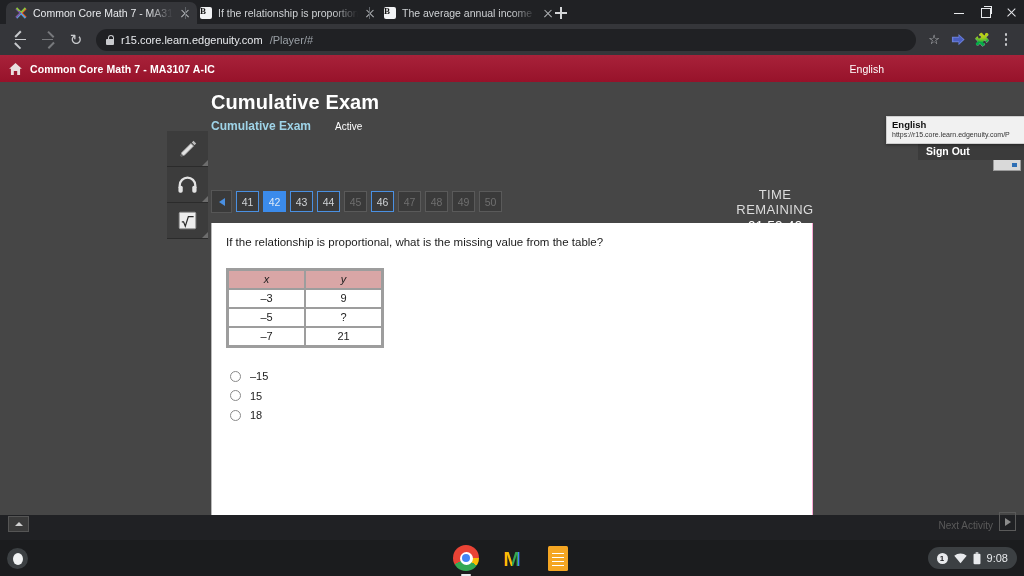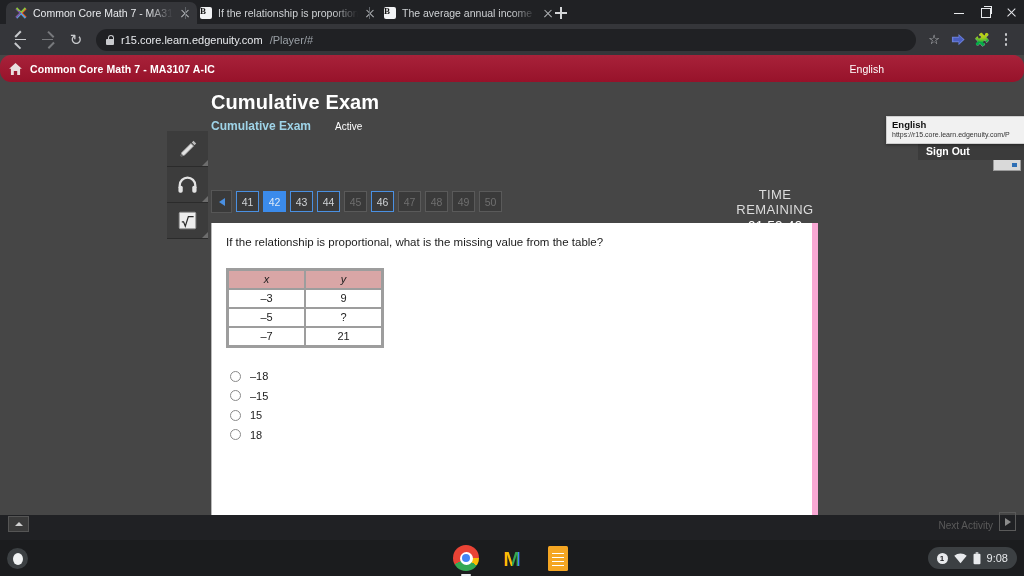--- a/index.html
+++ b/index.html
@@ -75,21 +75,21 @@
   .tb-icon{width:24px;height:24px;position:relative;flex:0 0 24px;}
   .star{color:#c8cacd;font-size:13px;display:flex;align-items:center;justify-content:center;}
   .sharearrow{display:flex;align-items:center;justify-content:center;}
   .puzzle{color:#c8cacd;font-size:13px;display:flex;align-items:center;justify-content:center;}
   .kebab{display:flex;flex-direction:column;align-items:center;justify-content:center;gap:2.2px;}
   .kebab span{width:2.6px;height:2.6px;background:#c8cacd;border-radius:50%;display:block;}
 
   
   .page{position:absolute;left:0;top:55px;width:1024px;height:460px;background:#464646;overflow:hidden;}
   .redbar{height:27px;background:#a51c30;display:flex;align-items:center;position:relative;}
-  .redbar.grad{background:linear-gradient(to bottom,#a8223a 0%,#97122a 100%);border-radius:11px;}
+  .redbar.grad{background:linear-gradient(to bottom,#a8223a 0%,#97122a 100%);}
   .homeicon{width:30px;display:flex;align-items:center;justify-content:center;}
   .course-title{font-size:10.5px;font-weight:bold;color:#fff;letter-spacing:.1px;}
   .lang{position:absolute;right:140px;top:0;height:27px;display:flex;align-items:center;font-size:10.5px;color:#fff;}
 
   .tooltipbox{position:absolute;left:886px;top:61px;width:138px;background:#f1f1f1;border:1px solid #cfcfcf;
     padding:2px 4px 3px 5px;box-shadow:0 1px 3px rgba(0,0,0,.4);z-index:40;}
   .tt-title{font-size:9.5px;font-weight:bold;color:#111;line-height:1.25;}
   .tt-url{font-size:7px;color:#333;line-height:1.25;white-space:nowrap;overflow:hidden;}
   .signout{position:absolute;left:918px;top:86px;width:106px;height:19px;background:#3b3b3b;
     display:flex;align-items:center;padding-left:8px;font-size:10.5px;font-weight:bold;color:#fff;z-index:39;}
@@ -116,21 +116,21 @@
     font-size:10.5px;color:#cfd2d5;border:1px solid #4a90e2;background:#3a3a3a;box-sizing:border-box;}
   .qbtn.current{background:#3b8beb;border-color:#3b8beb;color:#dce9f7;}
   .qbtn.dim{border-color:#5a5a5a;color:#6f6f6f;}
 
   .timer{position:absolute;left:727px;top:132px;text-align:center;width:96px;}
   .timer-label{font-size:13px;color:#dcdcdc;letter-spacing:.4px;}
   .timer-val{font-size:14px;color:#fff;margin-top:1px;}
 
   
   .qcard{position:absolute;left:211px;top:168px;width:600px;height:340px;background:#fff;
-    border-left:1px solid #b9b9b9;border-right:6px solid #f9a8d4;}
+    border-left:1px solid #b9b9b9;border-right:1px solid #f9a8d4;}
   .qtext{padding:12px 14px 0 14px;font-size:11.5px;color:#1b1b1b;line-height:1.35;}
   .vtable{margin:17px 0 0 14px;border-collapse:separate;border-spacing:0;border:2px solid #9d9d9d;}
   .vtable td{border:1px solid #9d9d9d;width:75px;height:17px;text-align:center;
     font-size:11px;color:#1b1b1b;padding:0;}
   .vtable th{border:1px solid #9d9d9d;width:75px;height:17px;background:#d9a6a6;
     font-size:11px;font-style:italic;font-weight:normal;color:#1b1b1b;padding:0;}
   .choices{margin:19px 0 0 18px;}
   .choice{display:flex;align-items:center;gap:9px;height:19.5px;}
   .radio{width:9px;height:9px;border:1px solid #8a8a8a;border-radius:50%;background:#fff;flex:0 0 9px;}
   .choice-label{font-size:11px;color:#1b1b1b;}
@@ -319,24 +319,20 @@
         <tr>
           <td>–7</td>
           <td>21</td>
         </tr>
       </tbody>
         </table>
 
       <div class="choices">
         <div class="choice">
           <span class="radio"></span>
-          <span class="choice-label">–18</span>
-        </div>
-        <div class="choice">
-          <span class="radio"></span>
           <span class="choice-label">–15</span>
         </div>
         <div class="choice">
           <span class="radio"></span>
           <span class="choice-label">15</span>
         </div>
         <div class="choice">
           <span class="radio"></span>
           <span class="choice-label">18</span>
         </div>

